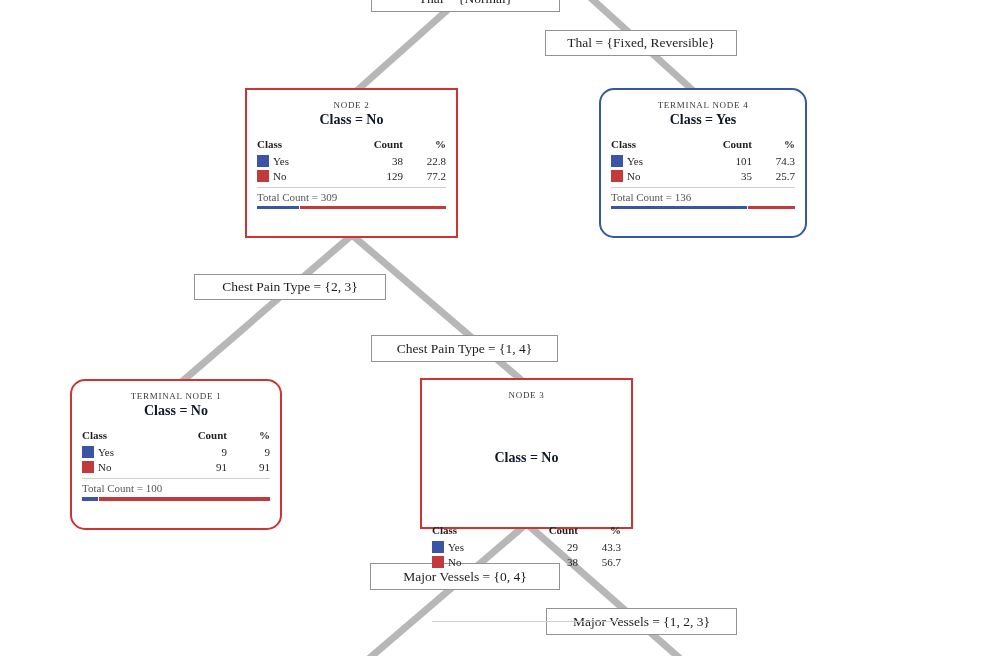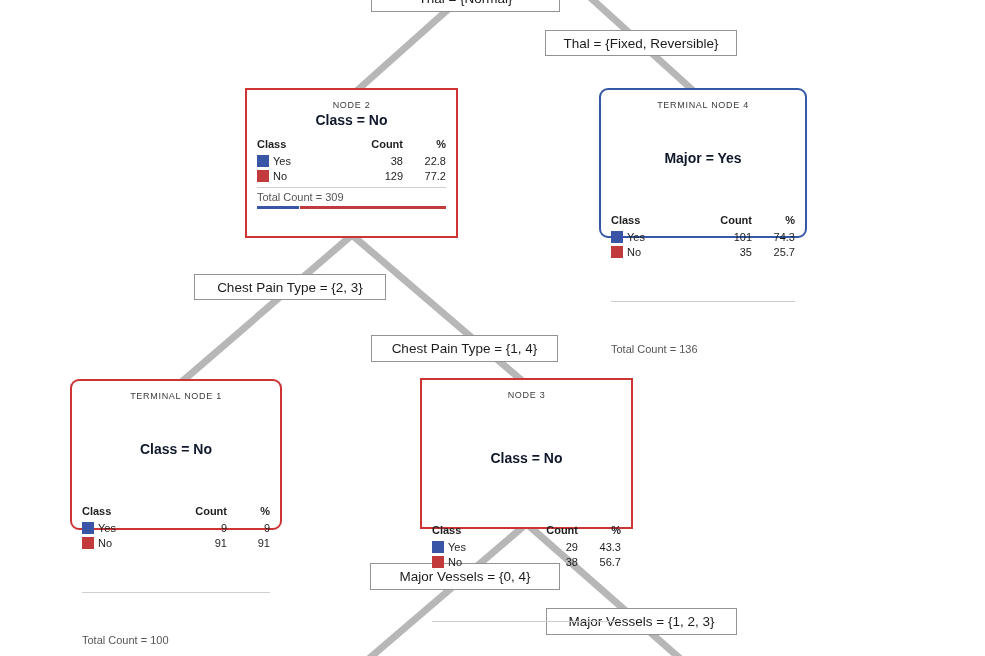--- a/index.html
+++ b/index.html
@@ -7,20 +7,21 @@
     padding: 0;
     background: #ffffff;
     font-family: "Liberation Sans", sans-serif;
   }
   .canvas {
     position: relative;
     width: 985px;
     height: 656px;
     overflow: hidden;
     background: #ffffff;
+    font-family: Liberation Serif, serif;
   }
   svg.edges {
     position: absolute;
     left: 0; top: 0;
     z-index: 1;
   }
   .edge-label {
     position: absolute;
     z-index: 2;
     background: #ffffff;
@@ -36,21 +37,21 @@
   .tree-node {
     position: absolute;
     z-index: 3;
     background: #ffffff;
     border: 2px solid #ce3434;
     box-sizing: border-box;
     padding: 8px 10px 27px 10px;
     display: flex;
     flex-direction: column;
   }
-  .tree-node.terminal { border-radius: 9px; gap: 38px; }
+  .tree-node.terminal { border-radius: 15px; }
   .tree-node.blue-border { border-color: #3457a6; }
   .node-title {
     text-align: center;
     font-size: 9px;
     letter-spacing: 0.7px;
     color: #3a3a3a;
     margin-top: 2px;
   }
   .node-class {
     text-align: center;
@@ -151,21 +152,21 @@
     <hr class="divider">
     <div class="total-label">Total Count = 309</div>
     <div class="dist-bar">
       <div class="bar-yes" style="width: 22.8%;"></div>
       <div class="bar-no"></div>
     </div>
   </div>
 
   <div class="tree-node terminal blue-border" style="left:599px; top:88px; width:208px; height:150px;">
     <div class="node-title">TERMINAL NODE 4</div>
-    <div class="node-class">Major = Yes</div>
+    <div class="node-class">Class = Yes</div>
     <div class="ctable">
       <div class="crow head">
         <span class="c-class">Class</span>
         <span class="c-count">Count</span>
         <span class="c-pct">%</span>
       </div>
       <div class="crow">
         <span class="c-class">
             <span class="swatch yes"></span>
             <span>Yes</span>

